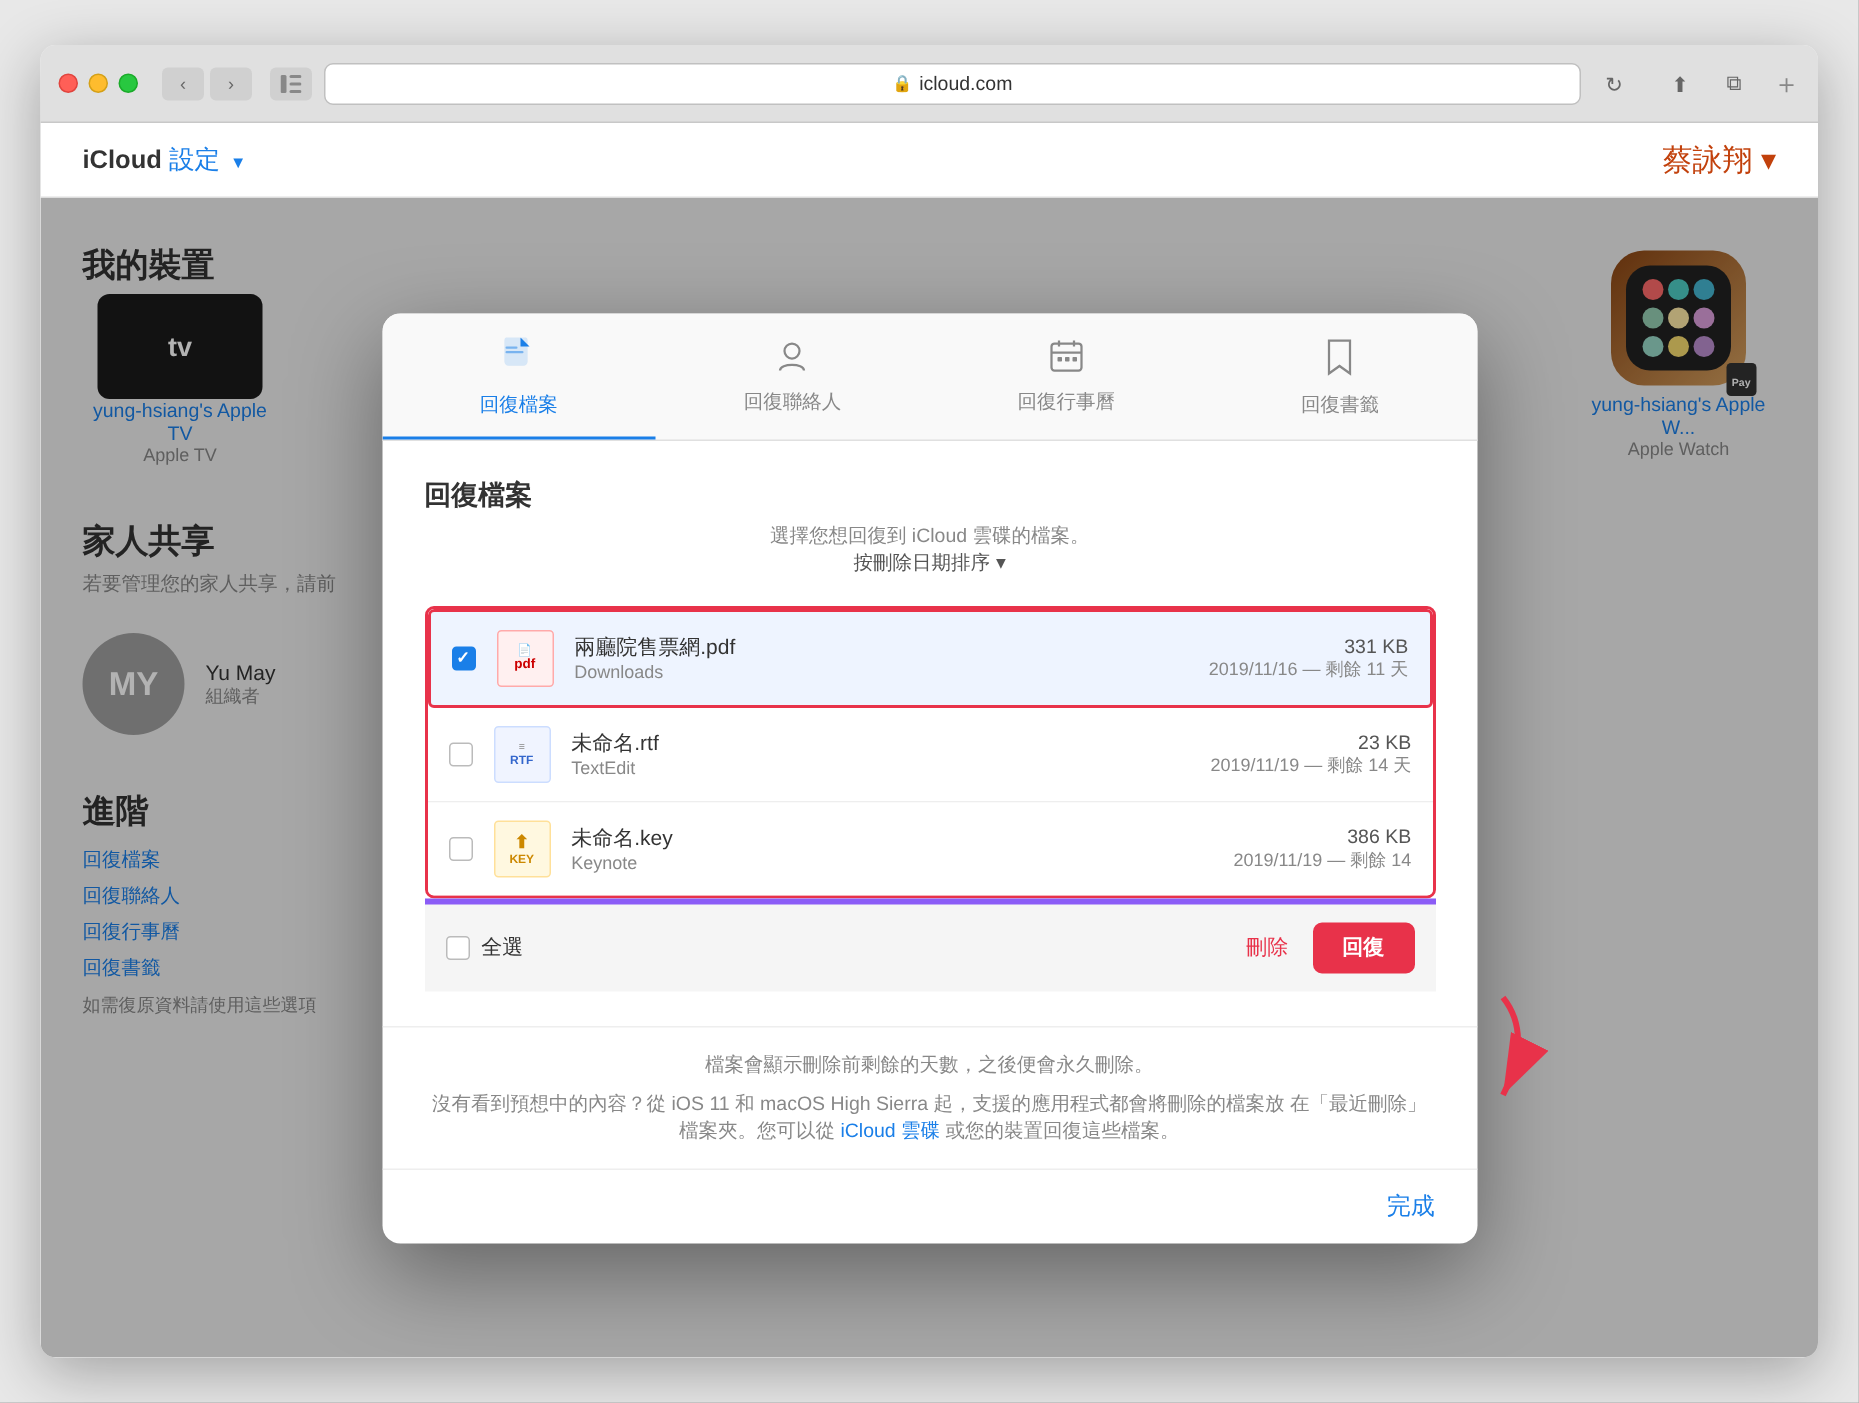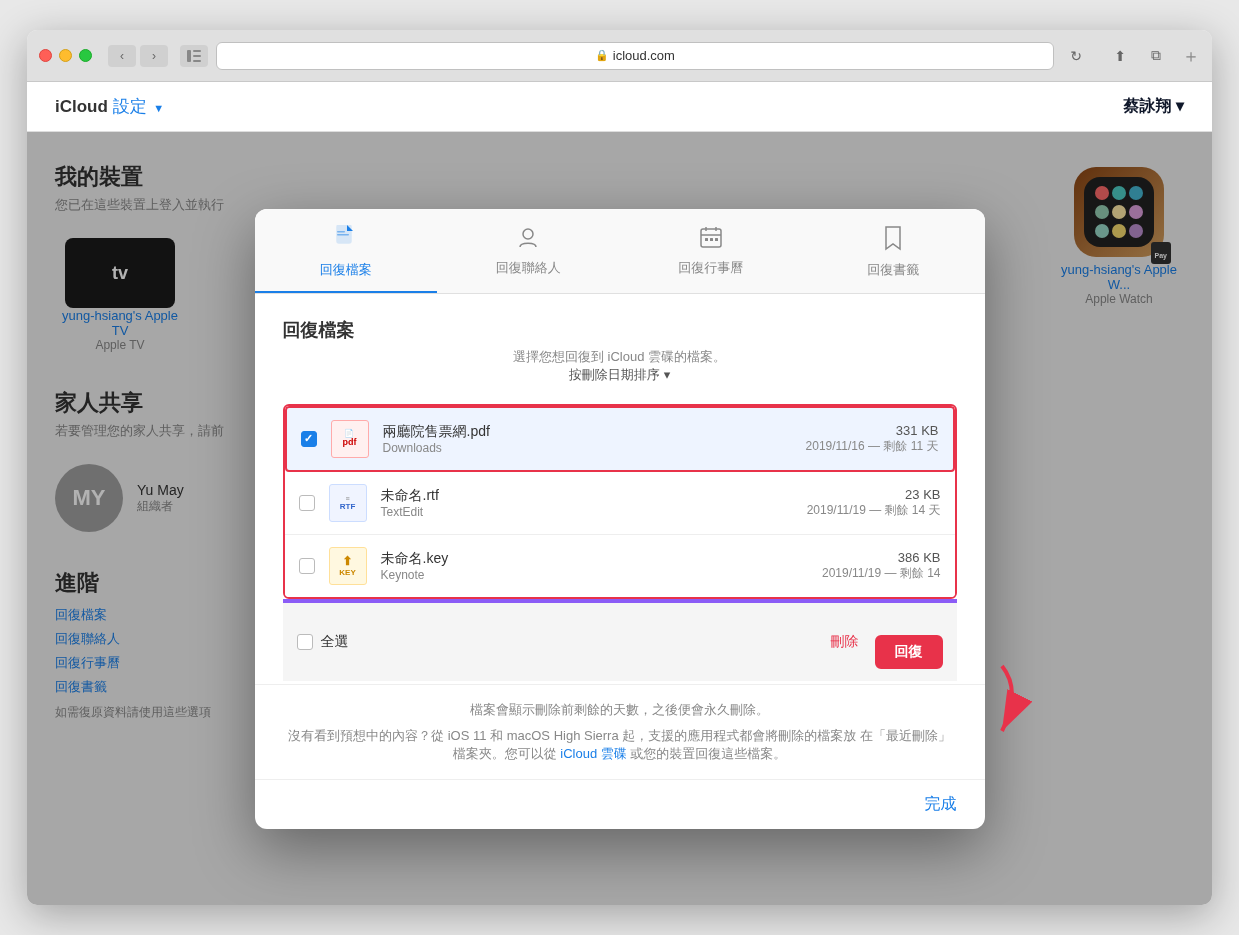--- a/index.html
+++ b/index.html
@@ -164,24 +164,23 @@
     }
 
     .dropdown-arrow {
       font-size: 11px;
       color: #1a7fe8;
       margin-left: 2px;
     }
 
     .user-menu {
       margin-left: auto;
-      color: #0f172a;
-      font-size: 16px;
-      cursor: pointer;
-      font-weight: bold;
+      color: #c2410c;
+      font-size: 20px;
+      cursor: pointer;
     }
 
     
     .page-content {
       flex: 1;
       background: #f0f0f0;
       display: flex;
       position: relative;
       overflow: hidden;
     }
@@ -505,21 +504,20 @@
 
     .btn-restore {
       background: #e8324a;
       border: 2px solid #e8324a;
       color: white;
       font-size: 14px;
       font-weight: 600;
       padding: 6px 18px;
       border-radius: 6px;
       cursor: pointer;
-      margin-top: 20px;
     }
 
     
     .modal-notice {
       padding: 16px 28px;
       text-align: center;
       font-size: 13px;
       color: #888;
       border-top: 1px solid #eee;
     }
@@ -635,21 +633,20 @@
     <div class="user-menu">
       <span>蔡詠翔</span>
       <span> ▾</span>
     </div>
   </div>
 
   <div class="page-content">
 
     <div class="left-panel">
       <div class="section-title">我的裝置</div>
-      <div class="section-subtitle">您已在這些裝置上登入並執行</div>
 
       <div class="devices-grid">
         <div class="device-card">
           <div class="atv-box">
             <span style="color:white;font-size:18px;font-weight:700;">tv</span>
           </div>
           <div class="device-label">yung-hsiang's Apple TV</div>
           <div class="device-sublabel">Apple TV</div>
         </div>
       </div>

